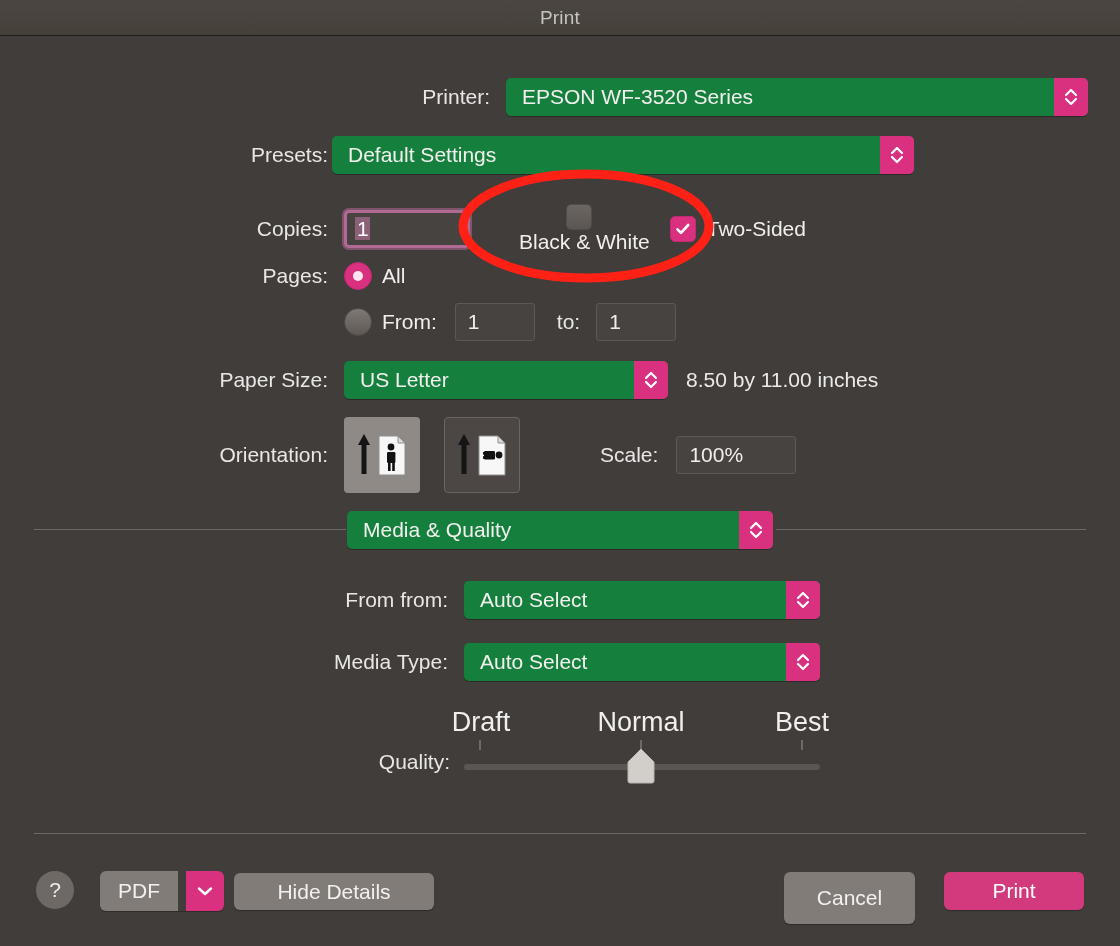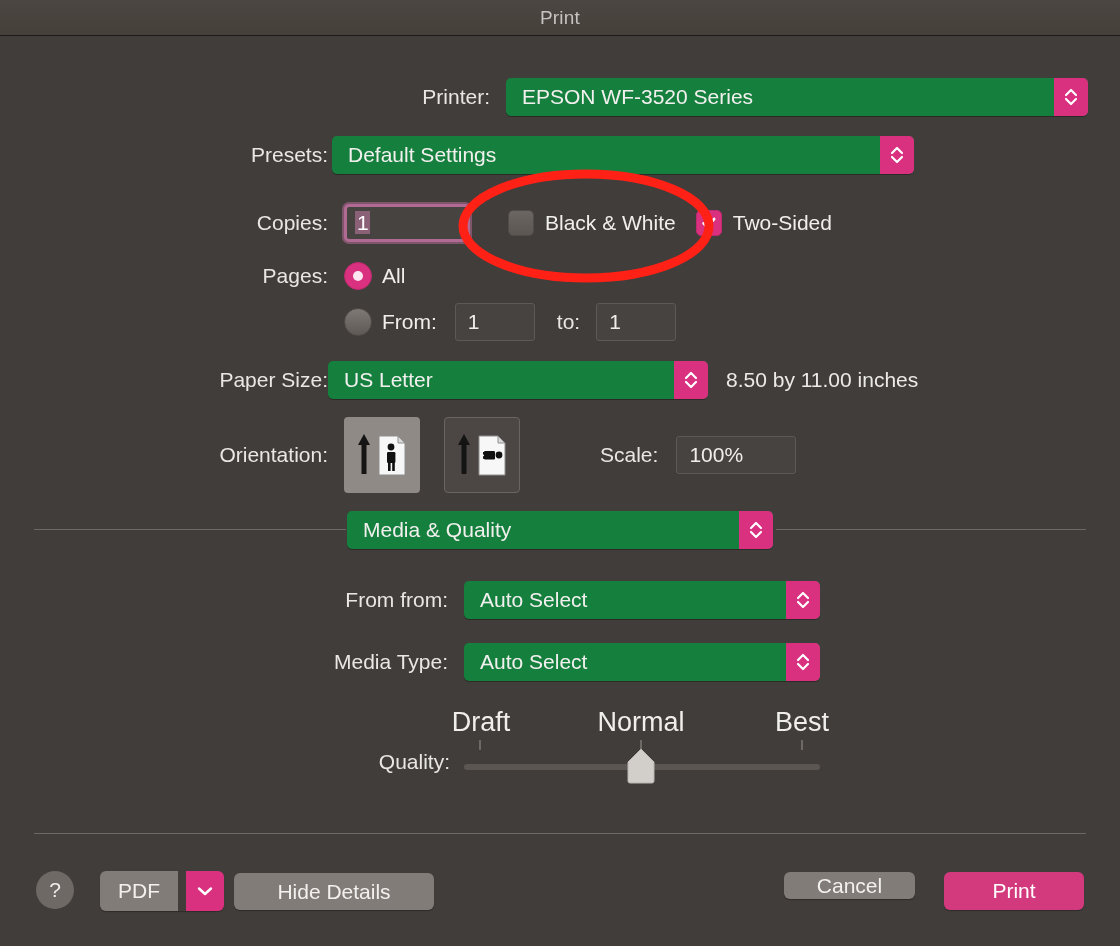--- a/index.html
+++ b/index.html
@@ -304,21 +304,21 @@
         </svg>
       </span>
     </div>
   </div>
 
   <div class="row" style="left:0; top:204px; width:1120px;">
     <div class="lbl" style="width:328px;">Copies:</div>
     <div class="field focused" style="margin-left:16px; width:126px;">
       <span class="field-text" style="padding-left:8px;"><span class="sel-text">1</span></span>
     </div>
-    <div style="display:flex; align-items:center; margin-left:38px;">
+    <div style="display:flex; align-items:center; margin-left:38px;flex-direction:column;">
       <span class="checkbox off"></span>
       <span class="cb-label">Black &amp; White</span>
     </div>
     <div style="display:flex; align-items:center; margin-left:20px;">
       <span class="checkbox on">
         <svg width="18" height="18" viewBox="0 0 18 18">
           <path d="M3.5 9.3 L7 12.8 L14.2 5" fill="none" stroke="#ffffff" stroke-width="2.6" stroke-linecap="round" stroke-linejoin="round"></path>
         </svg>
       </span>
       <span class="cb-label">Two-Sided</span>
@@ -345,21 +345,21 @@
       <span class="field-text">1</span>
     </div>
     <span class="lbl" style="margin-left:22px;">to:</span>
     <div class="field" style="margin-left:16px; width:80px;">
       <span class="field-text">1</span>
     </div>
   </div>
 
   <div class="row" style="left:0; top:361px; width:1120px;">
     <div class="lbl" style="width:328px;">Paper Size:</div>
-    <div class="popup" style="margin-left:0; width:380px;">
+    <div class="popup" style="margin-left:16px; width:324px;">
       <span class="popup-value">US Letter</span>
       <span class="popup-arrows">
         <svg width="16" height="22" viewBox="0 0 16 22">
           <path d="M3 9 L8 4 L13 9" fill="none" stroke="#ffffff" stroke-width="2.2" stroke-linecap="round" stroke-linejoin="round"></path>
           <path d="M3 13 L8 18 L13 13" fill="none" stroke="#ffffff" stroke-width="2.2" stroke-linecap="round" stroke-linejoin="round"></path>
         </svg>
       </span>
     </div>
     <span class="static-note" style="margin-left:18px;">8.50 by 11.00 inches</span>
   </div>
@@ -464,21 +464,21 @@
       <svg width="18" height="12" viewBox="0 0 18 12">
         <path d="M3 3.5 L9 9 L15 3.5" fill="none" stroke="#ffffff" stroke-width="2.4" stroke-linecap="round" stroke-linejoin="round"></path>
       </svg>
     </span>
   </div>
 
   <div class="btn btn-gray" style="position:absolute; left:234px; top:873px; width:200px; height:37px;">
     <span>Hide Details</span>
   </div>
 
-  <div class="btn btn-gray" style="position:absolute; left:784px; top:872px; width:131px; height:27px;">
+  <div class="btn btn-gray" style="position:absolute; left:784px; top:872px; width:131px; height:52px;">
     <span>Cancel</span>
   </div>
 
   <div class="btn btn-pink" style="position:absolute; left:944px; top:872px; width:140px; height:38px;">
     <span>Print</span>
   </div>
 
   <svg class="annotation" style="left:455px; top:165px;" width="270" height="125">
     <ellipse cx="131" cy="61" rx="123" ry="52" fill="none" stroke="#FF2116" stroke-width="9"></ellipse>
   </svg>

